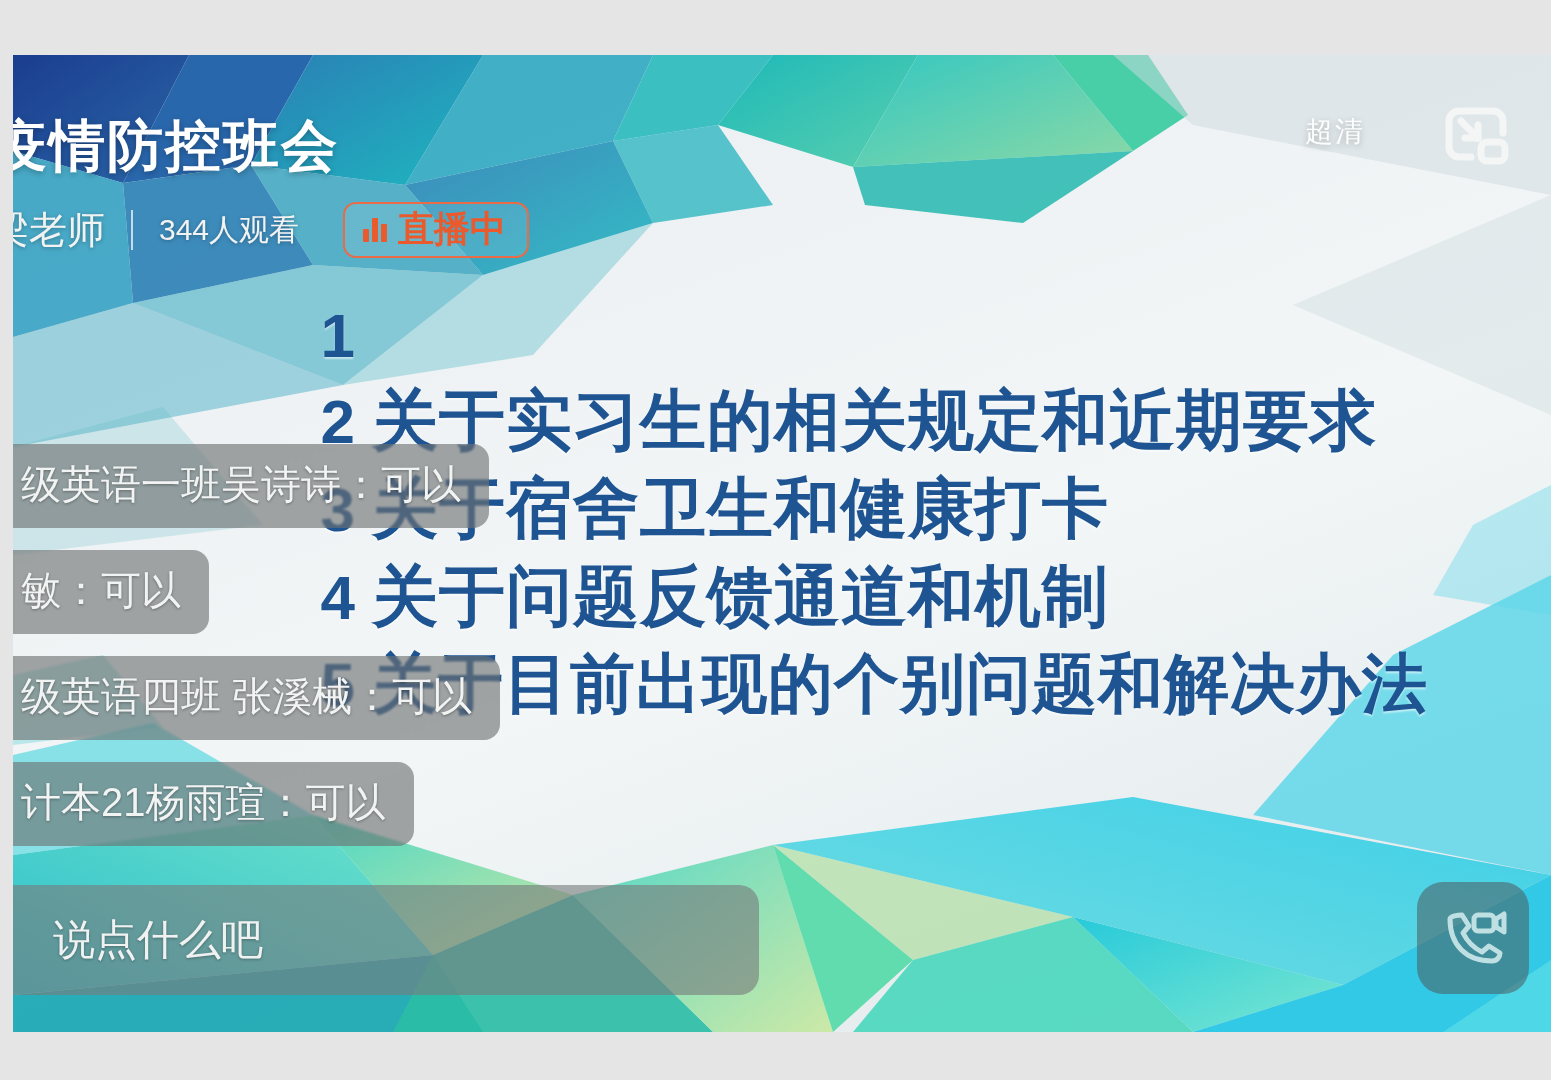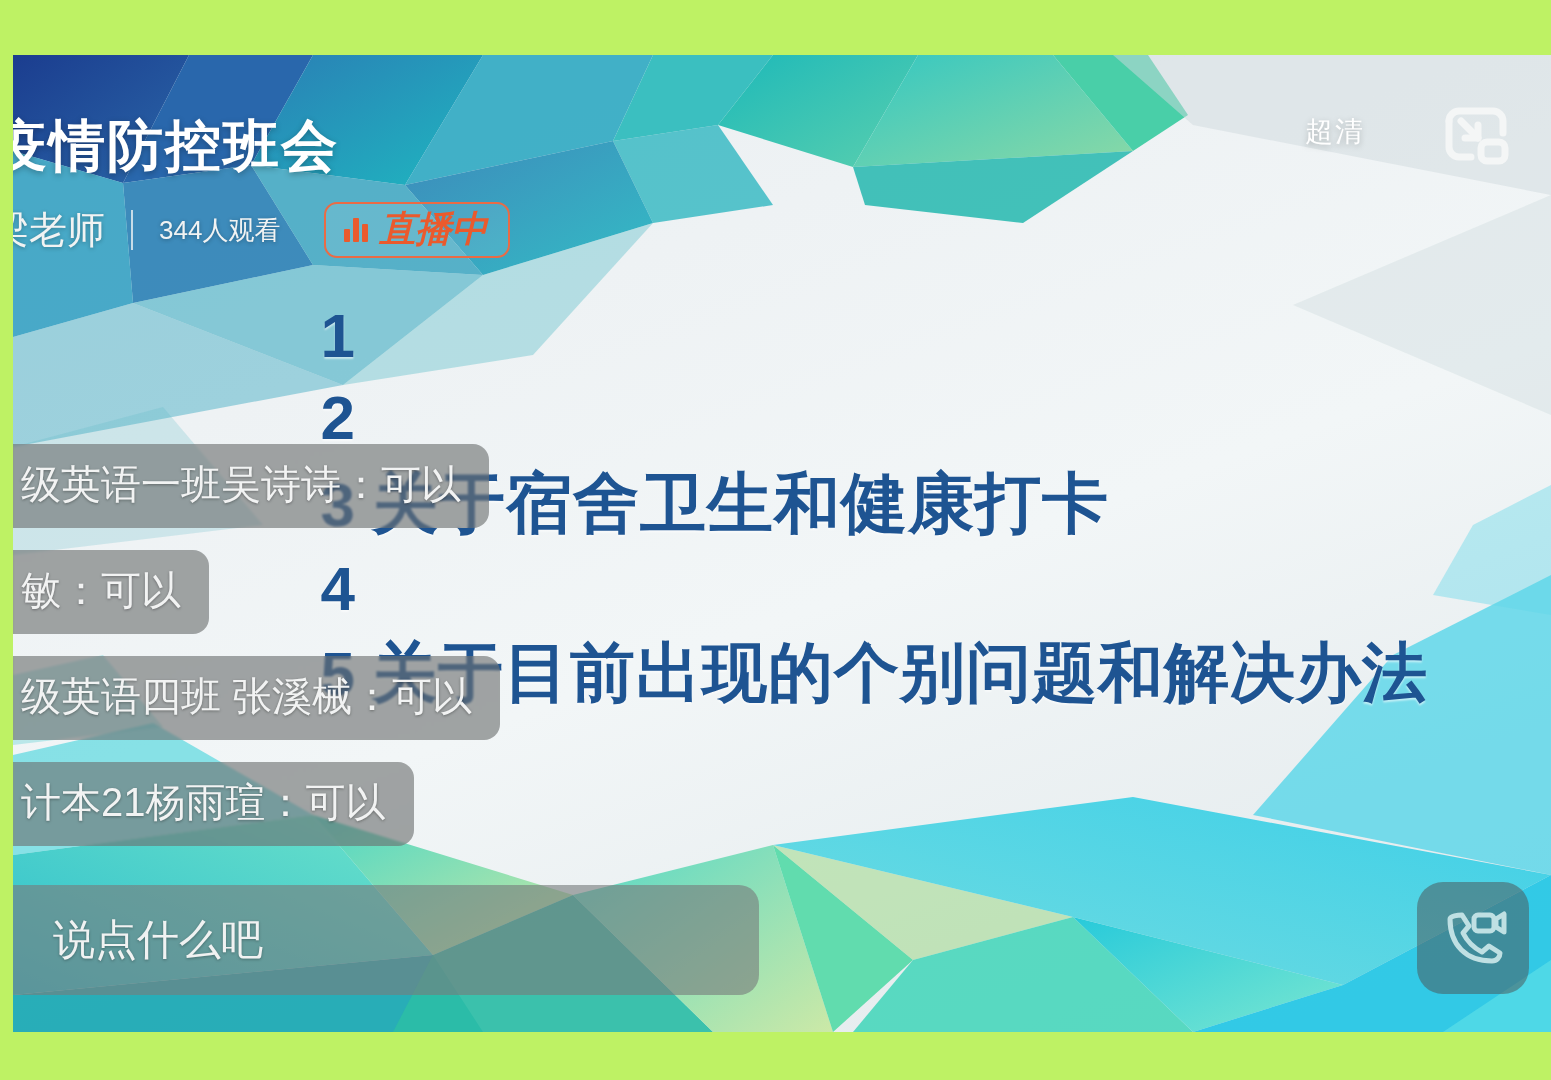--- a/index.html
+++ b/index.html
@@ -10,21 +10,21 @@
     width: 1551px;
     height: 1080px;
     overflow: hidden;
     font-family: "Liberation Sans", "DejaVu Sans", sans-serif;
   }
 
   #screen {
     position: relative;
     width: 1551px;
     height: 1080px;
-    background: #bef264;
+    background: #e5e5e5;
     overflow: hidden;
   }
 
   
   #video-surface {
     position: absolute;
     left: 13px;
     top: 55px;
     width: 1538px;
     height: 977px;
@@ -75,35 +75,34 @@
     text-shadow: 0 1px 4px rgba(0,0,0,0.30);
   }
   .meta-sep {
     display: inline-block;
     width: 2px;
     height: 40px;
     background: rgba(245,247,247,0.75);
     margin: 0 26px;
   }
   .meta-count {
-    font-size: 26px;
+    font-size: 30px;
     color: #f1f3f3;
     text-shadow: 0 1px 4px rgba(0,0,0,0.30);
   }
 
   .live-badge {
     margin-left: 44px;
     display: inline-flex;
     align-items: center;
     gap: 11px;
     padding: 7px 21px 9px 18px;
     border: 2px solid #ea6b45;
     border-radius: 13px;
     background: rgba(255,255,255,0.10);
-    font-style: italic;
   }
   .live-badge .bars {
     display: inline-flex;
     align-items: flex-end;
     gap: 3px;
     height: 26px;
   }
   .live-badge .bars i {
     display: block;
     width: 6px;
@@ -342,27 +341,29 @@
         <rect x="42" y="43" width="24" height="19" rx="6" fill="none" stroke="#f4f6f6" stroke-width="7"></rect>
       </svg>
     </div>
 
     <div class="slide-lines">
       <div class="slide-line">
         <span class="num">1</span>
       </div>
       <div class="slide-line">
         <span class="num">2</span>
+        <span>关于实习生的相关规定和近期要求</span>
       </div>
       <div class="slide-line">
         <span class="num">3</span>
         <span>关于宿舍卫生和健康打卡</span>
       </div>
       <div class="slide-line">
         <span class="num">4</span>
+        <span>关于问题反馈通道和机制</span>
       </div>
       <div class="slide-line wide">
         <span class="num">5</span>
         <span>关于目前出现的个别问题和解决办法</span>
       </div>
     </div>
 
     <div class="chat-stack">
       <div class="chat-bubble">级英语一班吴诗诗：可以</div>
       <div class="chat-bubble">敏：可以</div>

